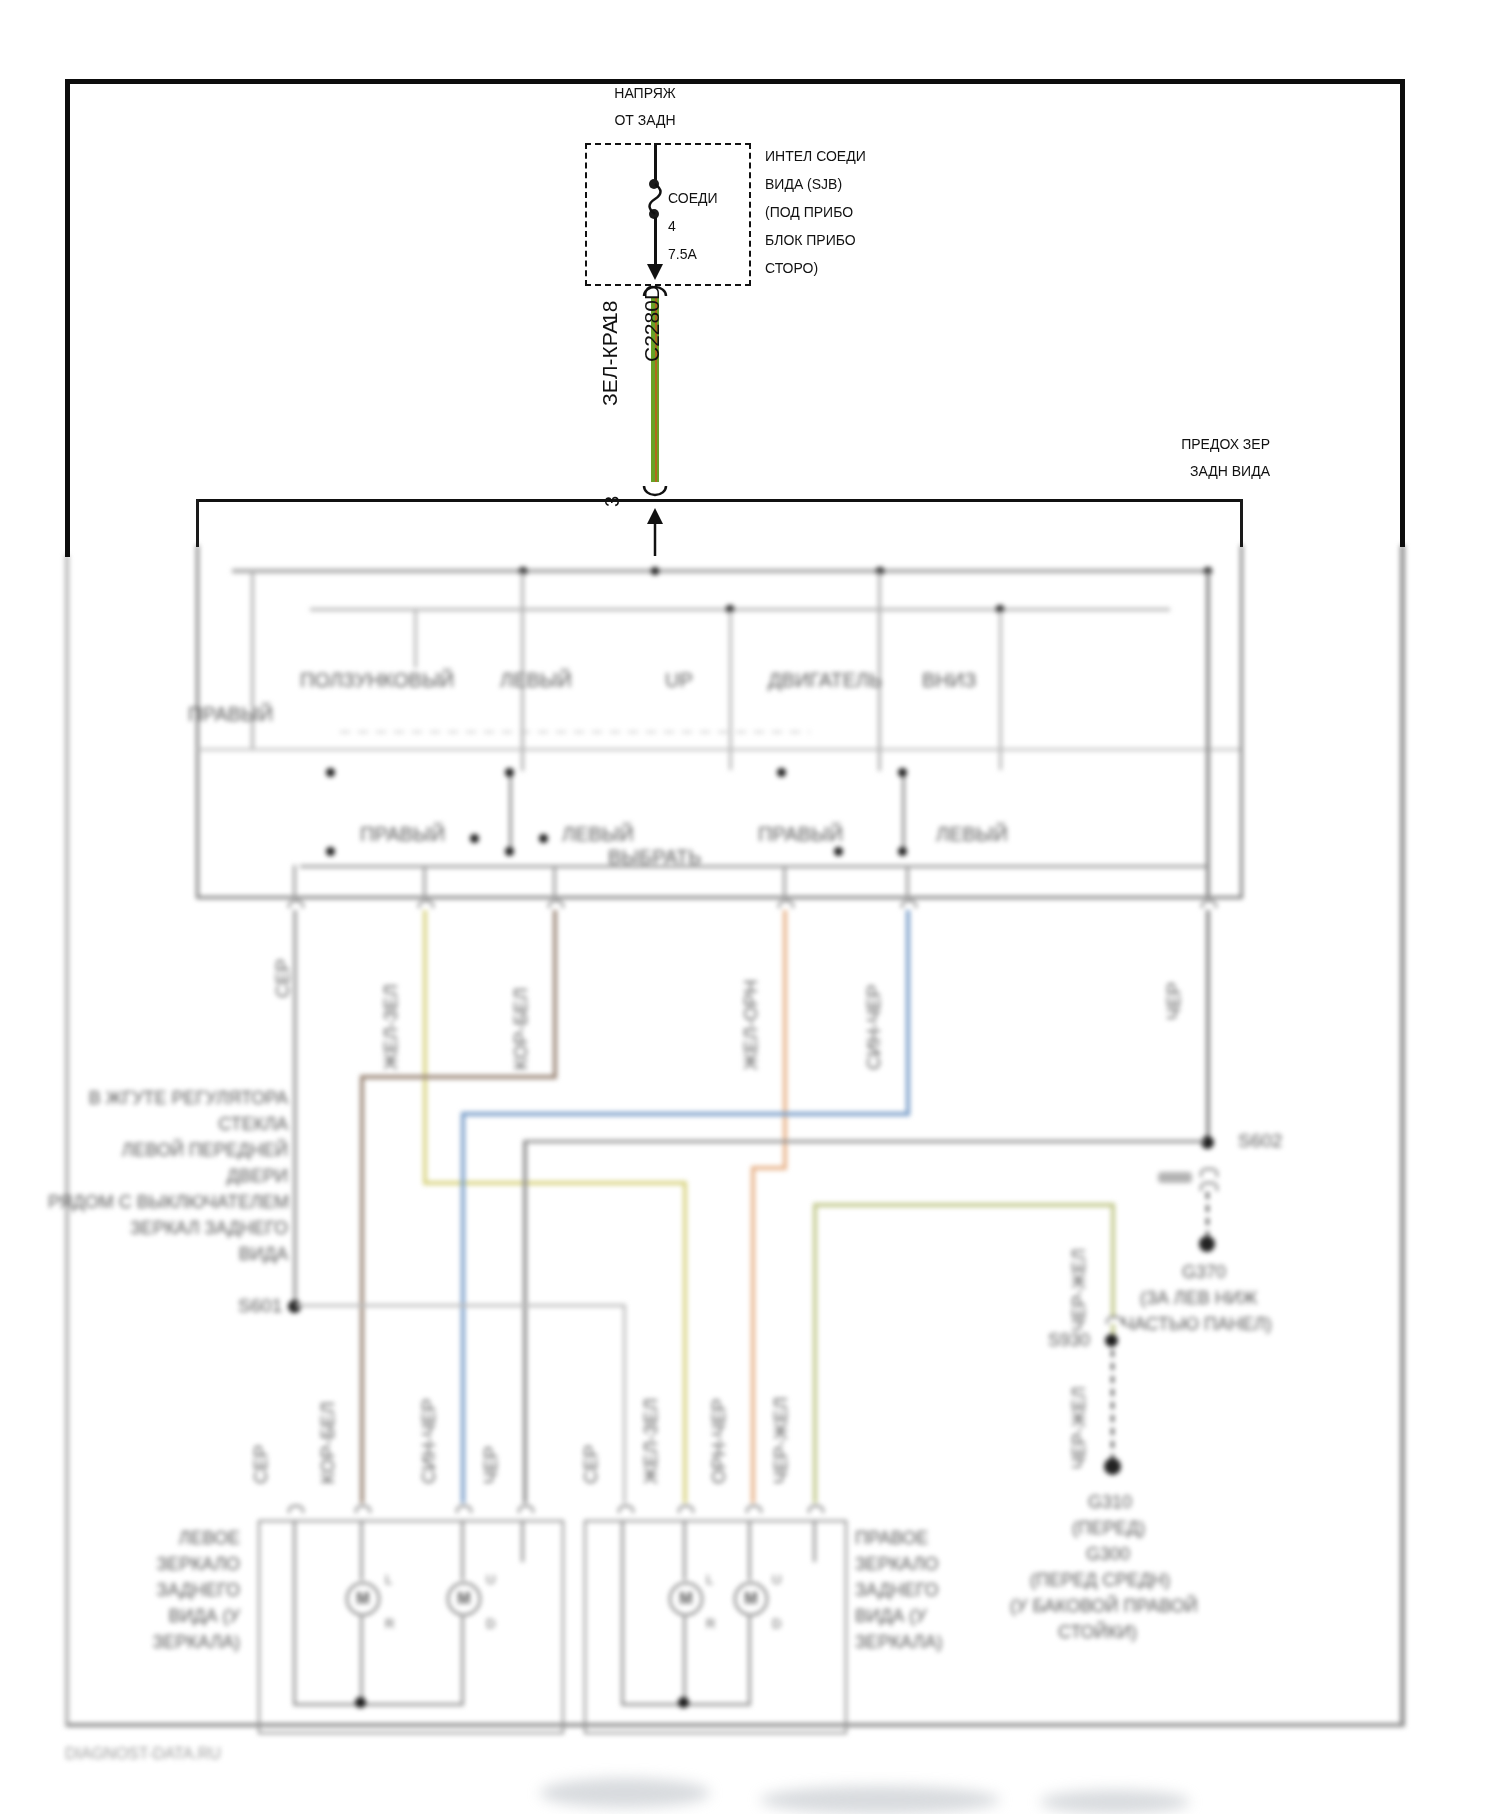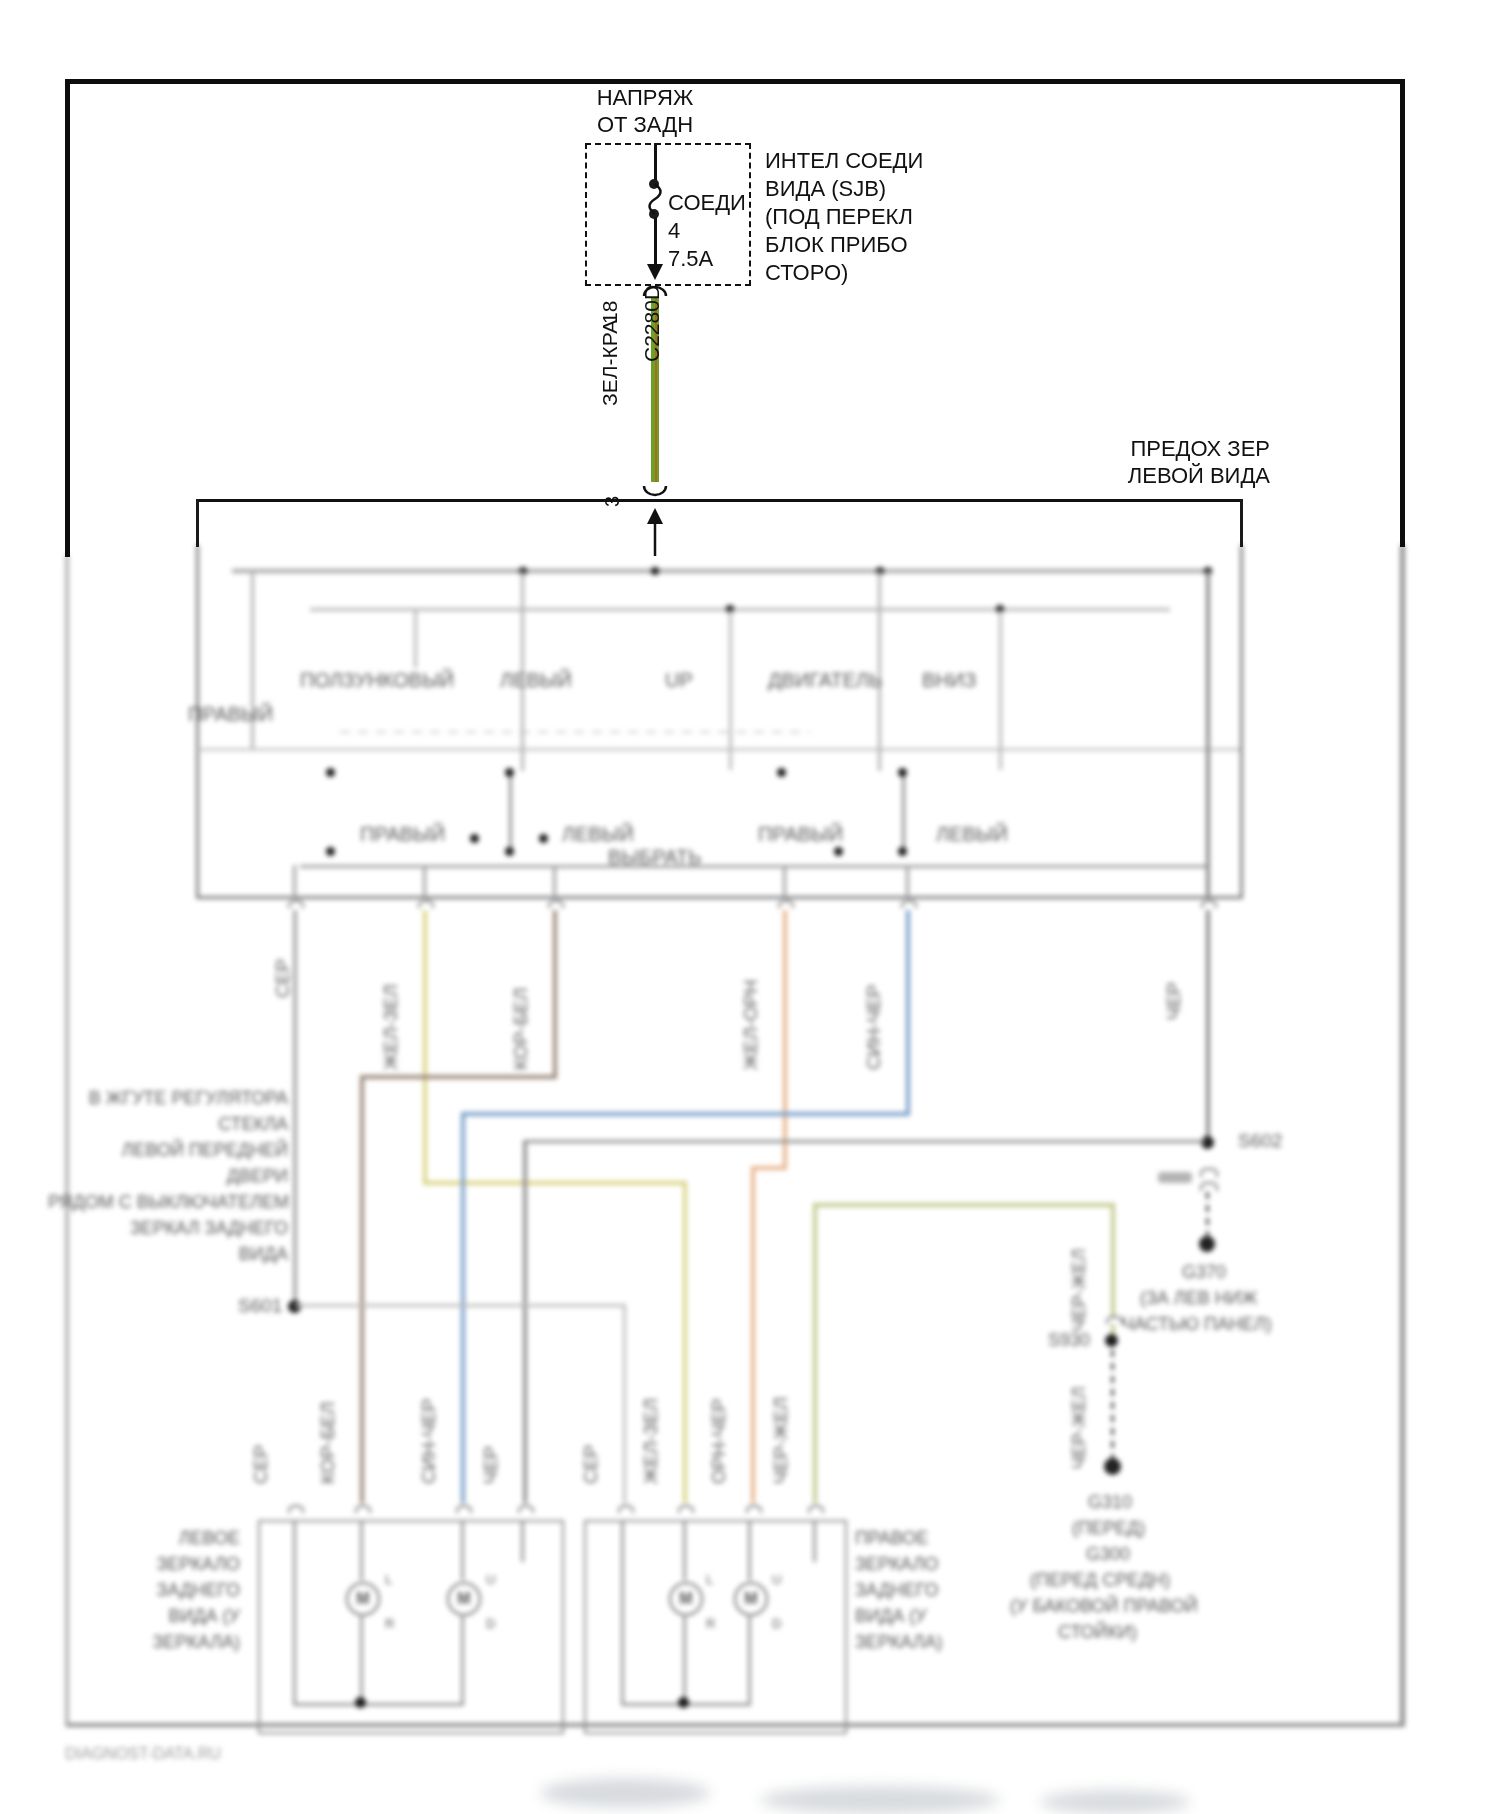--- a/index.html
+++ b/index.html
@@ -12,21 +12,21 @@
   .rot{position:absolute;white-space:pre;transform:rotate(-90deg);transform-origin:left bottom;}
   .dot{position:absolute;background:#1c1c1c;border-radius:50%;}
   .gdot{position:absolute;background:#222;border-radius:50%;}
   .smallarc{position:absolute;border:2px solid #777;border-bottom:none;border-radius:6px 6px 0 0;background:#fff;}
   .blob{position:absolute;background:#9a9a9a;border-radius:4px;opacity:.75;}
   .dash-v{position:absolute;background:repeating-linear-gradient(180deg,#555 0 7px,transparent 7px 13px);}
   .motor{position:absolute;width:30px;height:30px;border:2.5px solid #6f6f6f;border-radius:50%;
          display:flex;align-items:center;justify-content:center;font-size:16px;color:#555;font-weight:bold;}
   #blurlayer{position:absolute;inset:0;filter:blur(2.6px);color:#5f5f5f;}
   #blurlayer .txt,#blurlayer .rot{color:#5a5a5a;}
-  .sharp-label{font-size:22px;}
+  .sharp-label{font-size:14px;}
   .smudge{position:absolute;background:#b9bec4;border-radius:50%;filter:blur(7px);opacity:.55;}
 </style>
 </head>
 <body>
 
 <div id="stage" style="--wire_green: #68a226; --wire_green_stripe: #b06a1e; --wire_gray: #a6a6a6; --wire_gray_light: #bdbdbd; --wire_black: #8a8a8a; --wire_yellow: #d9d484; --wire_brown: #9b8778; --wire_orange: #e8b48c; --wire_olive: #c3c98e; --wire_blue: #7b9fc9; --border_dark: #101010; --border_blur: #959595;">
 
   <div id="blurlayer">
 
     <div class="v" style="--ln:#b3b3b3;left:65px;top:555px;width:4px;height:1172px;"></div>
@@ -250,42 +250,42 @@
   <div class="v" style="--ln:#111;left:654px;top:143px;width:2.5px;height:40px;"></div>
   <div class="dot" style="left:649px;top:179px;width:10px;height:10px;"></div>
   <div class="dot" style="left:649px;top:209px;width:10px;height:10px;"></div>
   <div class="v" style="--ln:#111;left:654px;top:217px;width:2.5px;height:52px;"></div>
   <div class="txt sharp-label" style="left:668px;top:190px;">СОЕДИ</div>
   <div class="txt sharp-label" style="left:668px;top:218px;">4</div>
   <div class="txt sharp-label" style="left:668px;top:246px;">7.5A</div>
 
   <div class="txt sharp-label" style="left:765px;top:148px;">ИНТЕЛ СОЕДИ</div>
   <div class="txt sharp-label" style="left:765px;top:176px;">ВИДА (SJB)</div>
-  <div class="txt sharp-label" style="left:765px;top:204px;">(ПОД ПЕРЕКЛ</div>
+  <div class="txt sharp-label" style="left:765px;top:204px;">(ПОД ПРИБО</div>
   <div class="txt sharp-label" style="left:765px;top:232px;">БЛОК ПРИБО</div>
   <div class="txt sharp-label" style="left:765px;top:260px;">СТОРО)</div>
 
   <svg style="position:absolute;left:0;top:0;pointer-events:none;" width="1500" height="1814" viewBox="0 0 1500 1814">
     <path d="M655 184 q11 8 0 15 q-11 7 0 15" fill="none" stroke="#111" stroke-width="2.5"></path>
     <path d="M655 280 l-8 -16 h16 z" fill="#111"></path>
     <path d="M644 296 a11 9 0 0 1 22 0" fill="none" stroke="#111" stroke-width="2.5"></path>
     <path d="M644 486 a11 9 0 0 0 22 0" fill="none" stroke="#111" stroke-width="2.5"></path>
     <path d="M655 508 l-8 16 h16 z" fill="#111"></path>
     <line x1="655" y1="520" x2="655" y2="556" stroke="#111" stroke-width="2.5"></line>
   </svg>
 
   <div class="abs" style="left:651px;top:298px;width:8px;height:184px;background:linear-gradient(90deg,var(--wire_green) 0 55%,var(--wire_green_stripe) 55% 75%,var(--wire_green) 75% 100%);"></div>
 
   <div class="rot" style="left:622px;top:300px;font-size:21px;">18</div>
   <div class="rot" style="left:664px;top:338px;font-size:21px;">C2280D</div>
   <div class="rot" style="left:622px;top:382px;font-size:21px;">ЗЕЛ-КРА</div>
   <div class="rot" style="left:624px;top:484px;font-size:20px;">3</div>
 
   <div class="txt sharp-label" style="left:1080px;top:436px;width:190px;text-align:right;">ПРЕДОХ ЗЕР</div>
-  <div class="txt sharp-label" style="left:1080px;top:463px;width:190px;text-align:right;">ЛЕВОЙ ВИДА</div>
+  <div class="txt sharp-label" style="left:1080px;top:463px;width:190px;text-align:right;">ЗАДН ВИДА</div>
 
   <div class="h" style="--ln:#111;left:196px;top:499px;width:1047px;height:2.5px;"></div>
   <div class="v" style="--ln:#1a1a1a;left:196px;top:499px;width:2.5px;height:48px;"></div>
   <div class="v" style="--ln:#1a1a1a;left:1240px;top:499px;width:3px;height:48px;"></div>
 
   <div class="smudge" style="left:540px;top:1778px;width:170px;height:30px;"></div>
   <div class="smudge" style="left:760px;top:1786px;width:240px;height:28px;"></div>
   <div class="smudge" style="left:1040px;top:1790px;width:150px;height:24px;"></div>
 
 </div>

